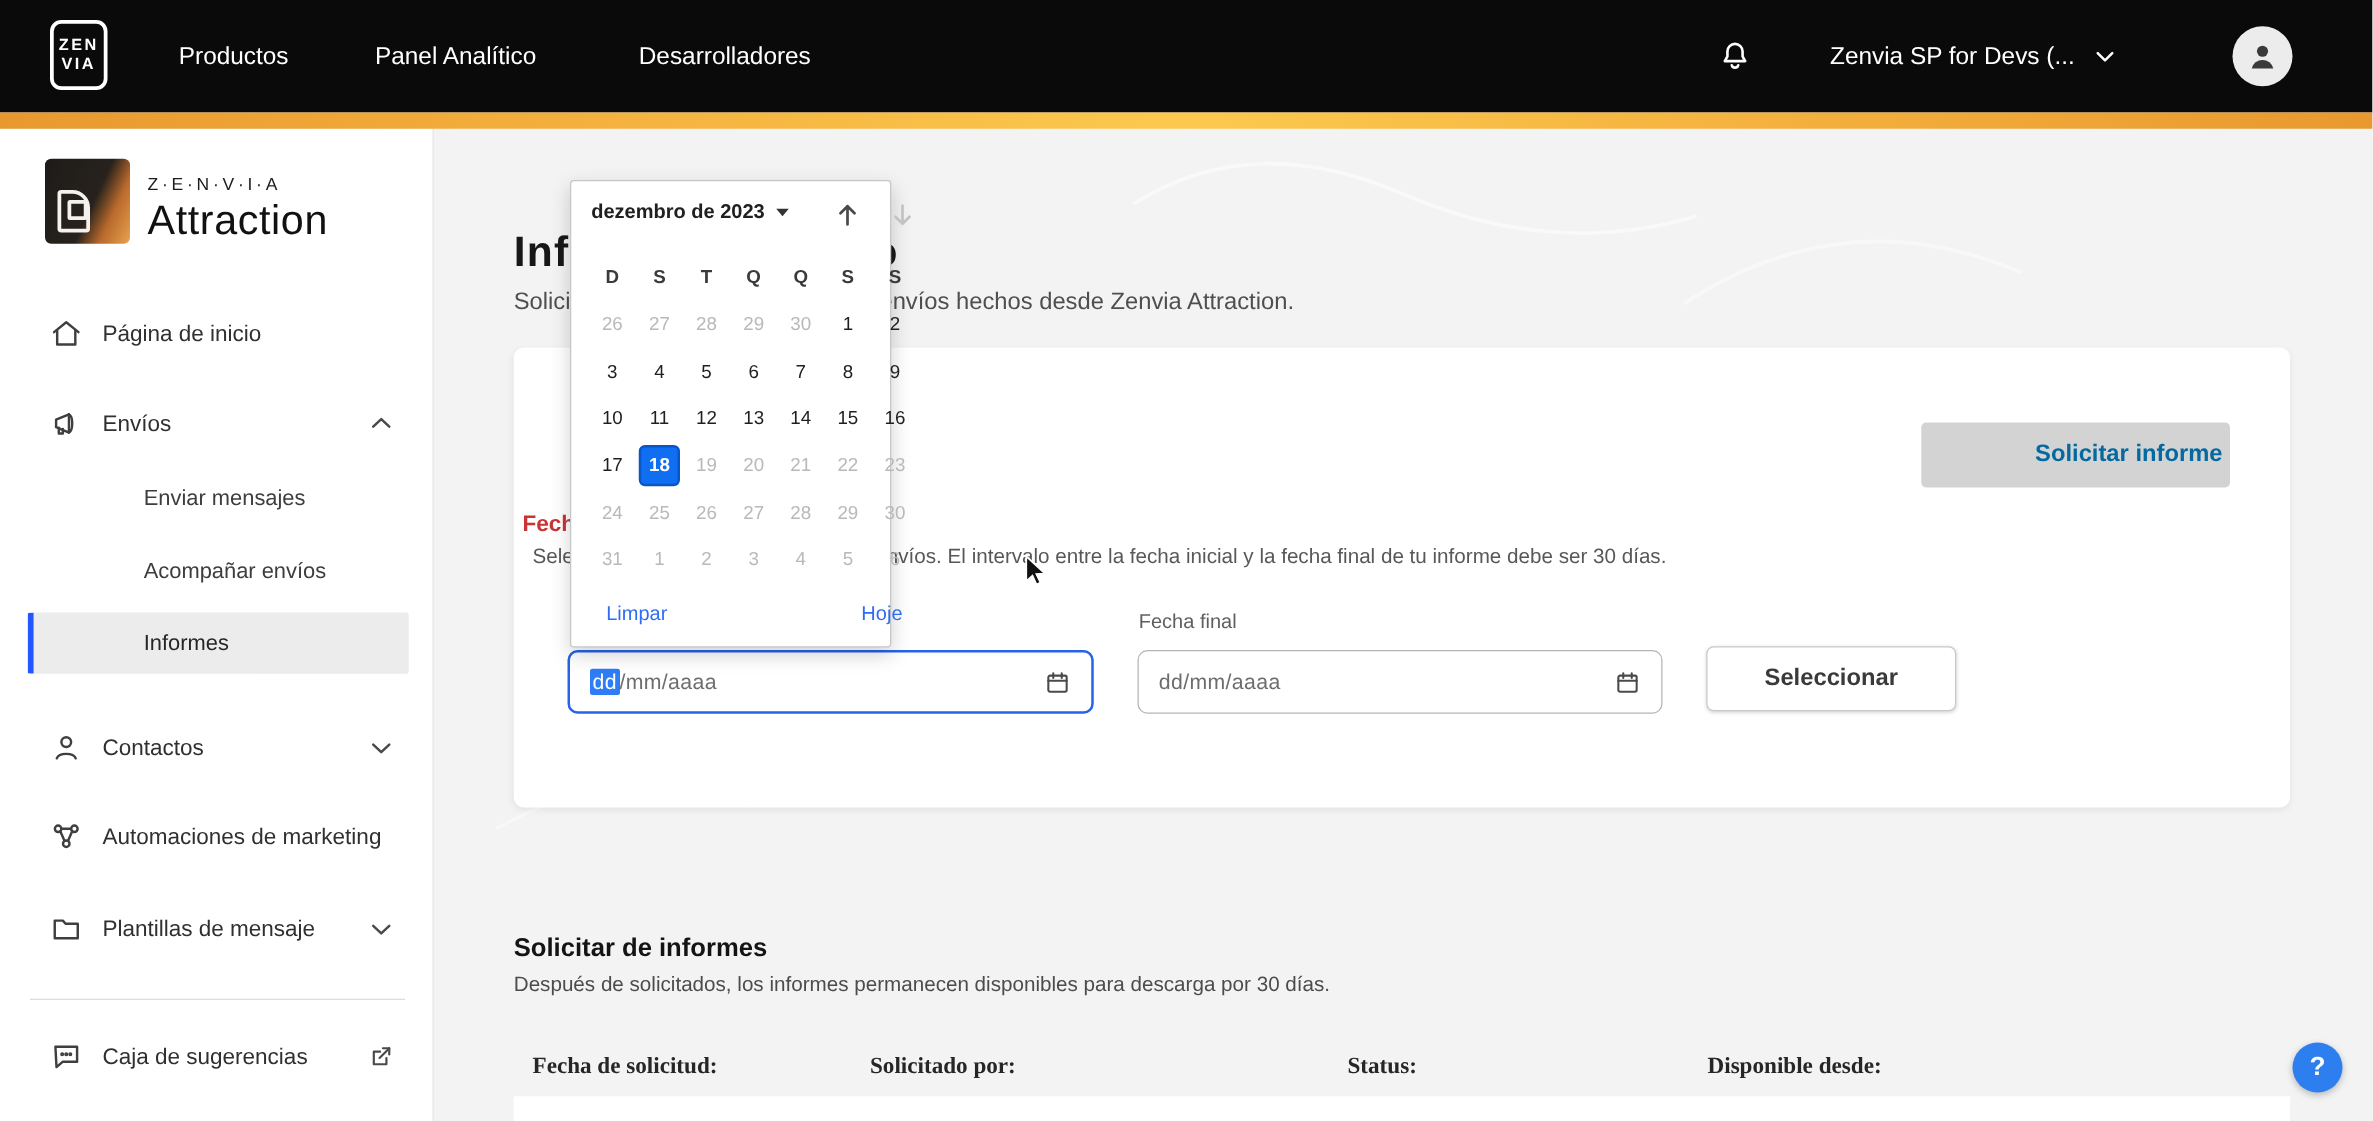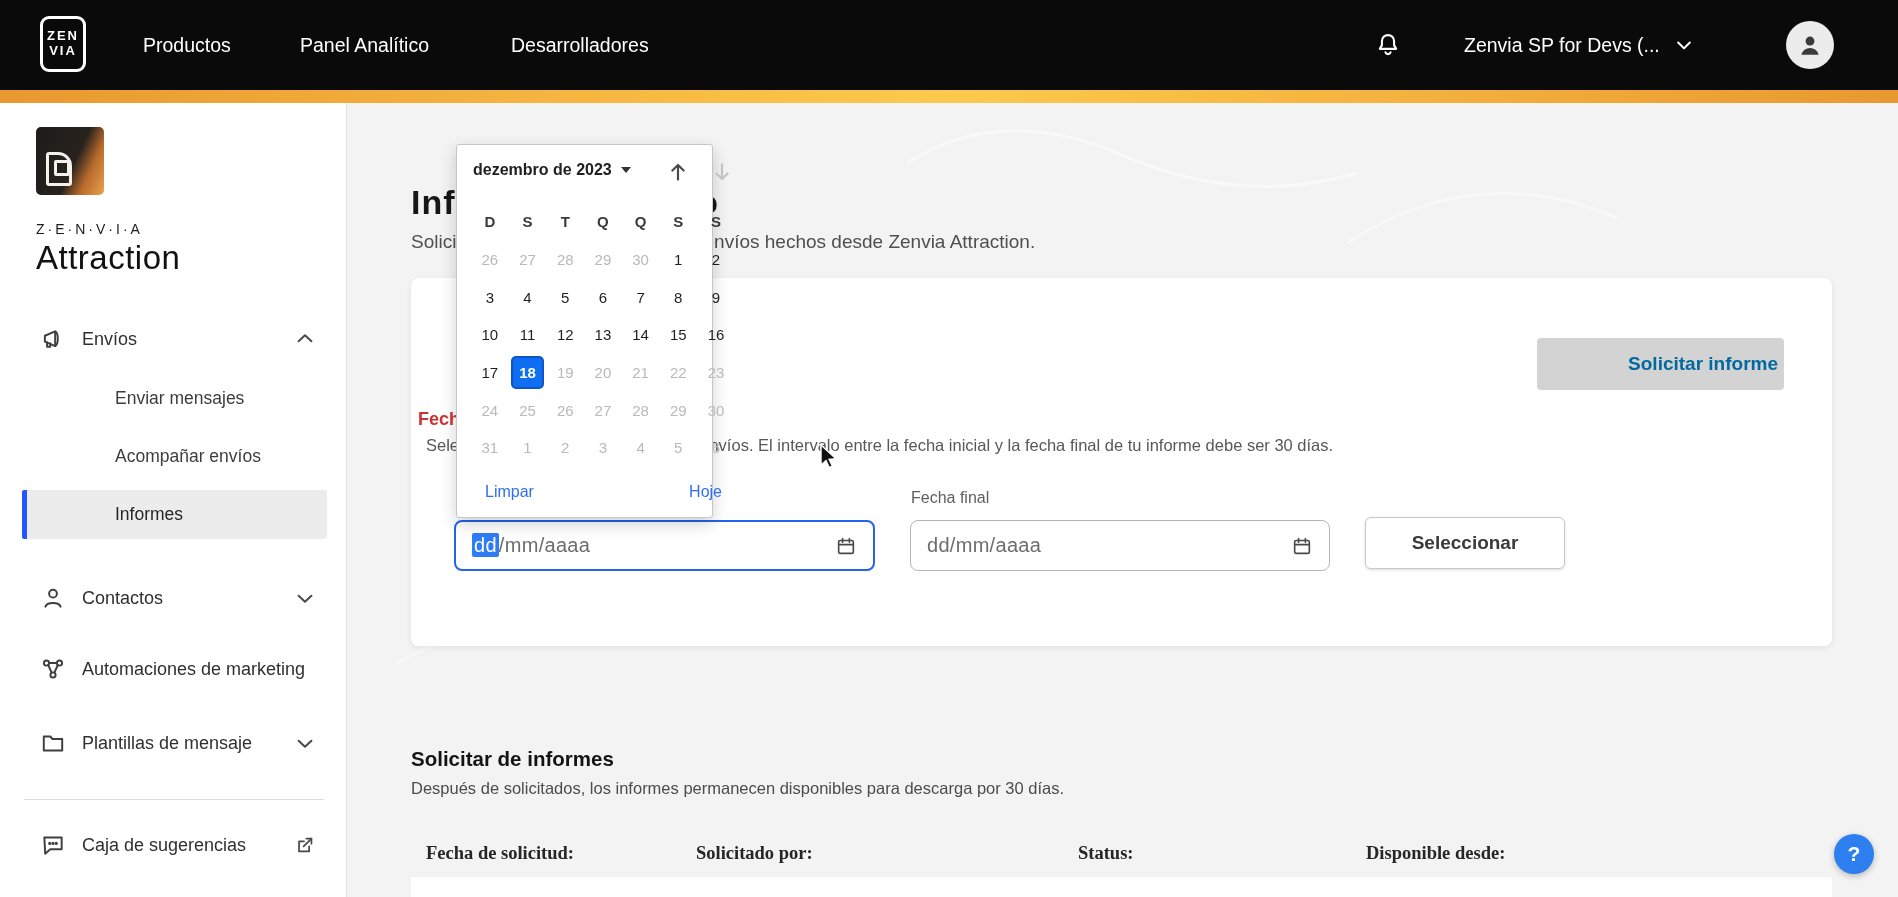--- a/index.html
+++ b/index.html
@@ -18,21 +18,21 @@
   .account svg{width:20px;height:20px;}
   .avatar{position:absolute;left:1786px;top:21px;width:48px;height:48px;border-radius:50%;background:#ececec;
     display:flex;align-items:center;justify-content:center;cursor:pointer;}
 
   
   .gradientbar{position:absolute;left:0;top:90px;width:1898px;height:13px;z-index:30;
     background:linear-gradient(90deg,#e8982f 0%,#f4b13d 25%,#fcc94e 50%,#f4b13d 75%,#e8982f 100%);}
 
   
   .sidebar{position:absolute;left:0;top:103px;width:347px;height:794px;background:#fff;border-right:1px solid #e4e4e4;z-index:20;}
-  .side-brand{position:absolute;left:36px;top:24px;display:flex;gap:14px;flex-direction:column;}
+  .side-brand{position:absolute;left:36px;top:24px;display:flex;gap:14px;}
   .side-brand-img{width:68px;height:68px;border-radius:5px;position:relative;overflow:hidden;
     background:linear-gradient(115deg,#1d1b19 0%,#27221d 55%,#b96a2c 75%,#e8a34f 100%);}
   .side-brand-img .glyph{position:absolute;left:10px;bottom:9px;width:26px;height:34px;border:3px solid #f5f2ee;border-radius:3px;border-top-right-radius:14px;}
   .side-brand-img .glyph:after{content:"";position:absolute;left:5px;top:5px;width:10px;height:10px;border:3px solid #f5f2ee;border-radius:2px;}
   .wordmark{font-size:14px;letter-spacing:3px;color:#1c1c1c;margin-top:12px;}
   .product{font-size:33px;color:#111;margin-top:2px;letter-spacing:0.5px;}
   .side-row{position:absolute;left:0;width:347px;height:48px;display:flex;align-items:center;cursor:pointer;color:#333;}
   .side-row .ic{width:26px;height:26px;margin-left:40px;color:#3f3f3f;flex:0 0 auto;}
   .side-row .lbl{margin-left:16px;font-size:18px;color:#303030;}
   .side-row .chev{position:absolute;left:294px;width:22px;height:22px;color:#4a4a4a;}
@@ -55,21 +55,21 @@
   .btn-request{position:absolute;left:1537px;top:338px;width:247px;height:52px;background:#d3d3d3;border:none;border-radius:4px;
     font-family:inherit;font-size:19px;font-weight:bold;color:#0369a1;z-index:3;cursor:pointer;text-align:right;}
   .section-label{position:absolute;left:418px;top:409px;font-size:18px;font-weight:bold;color:#cc3333;z-index:3;}
   .info-line{position:absolute;left:426px;top:436px;width:1390px;font-size:16.5px;color:#585858;z-index:3;margin:0;}
   .ff-label{position:absolute;left:911px;top:489px;font-size:16px;color:#5f5f5f;z-index:3;}
 
   .date-input{position:absolute;top:520px;height:51px;background:#fff;border-radius:8px;display:flex;align-items:center;
     justify-content:space-between;padding:0 16px;z-index:3;cursor:text;}
   .date-input.start{left:454px;width:421px;border:2px solid #2563eb;}
   .date-input.end{left:910px;width:420px;border:1px solid #b5b5b5;}
-  .dval{font-size:20px;color:#6d6d6d;letter-spacing:0.3px;}
+  .dval{font-size:17px;color:#6d6d6d;letter-spacing:0.3px;}
   .seg-selected{background:#2e7cf6;color:#fff;padding:1px 2px;border-radius:2px;}
   .cal-icon{width:22px;height:22px;color:#4a4a4a;}
   .btn-select{position:absolute;left:1365px;top:517px;width:200px;height:52px;background:#fff;border:1px solid #c9c9c9;border-radius:6px;
     box-shadow:0 1px 3px rgba(0,0,0,0.15);font-family:inherit;font-size:19px;font-weight:bold;color:#3a3a3a;z-index:3;cursor:pointer;}
 
   
   .hist-title{position:absolute;left:411px;top:747px;font-size:20.5px;font-weight:bold;color:#141414;z-index:2;}
   .hist-sub{position:absolute;left:411px;top:779px;font-size:16.5px;color:#4c4c4c;z-index:2;}
   .hist-row{position:absolute;left:0;top:843px;width:1898px;height:26px;z-index:2;}
   .hist-col{position:absolute;font-size:18.5px;font-weight:bold;color:#262626;font-family:Liberation Serif, serif;}
@@ -145,20 +145,29 @@
     <div class="side-brand">
       <div class="side-brand-img">
           <div class="glyph"></div>
         </div>
       <div class="side-brand-text">
         <div class="wordmark">Z·E·N·V·I·A</div>
         <div class="product">Attraction</div>
       </div>
     </div>
 
+    <div class="side-row" style="top:140px">
+      <span class="ic">
+        <svg viewBox="0 0 24 24" fill="none" stroke="currentColor" stroke-width="1.8" stroke-linecap="round" stroke-linejoin="round">
+          <path d="M3 10.8 12 3.5l9 7.3"></path>
+            <path d="M5.3 9.4V20h13.4V9.4"></path>
+        </svg>
+      </span>
+      <span class="lbl">Página de inicio</span>
+    </div>
 
     <div class="side-row" style="top:212px">
       <span class="ic">
         <svg viewBox="0 0 24 24" fill="none" stroke="currentColor" stroke-width="1.8" stroke-linecap="round" stroke-linejoin="round">
           <path d="M14 5 4.5 9v5.5L14 18.5z"></path>
             <path d="M14 5c3.2 1.6 3.2 12 0 13.5"></path>
             <path d="M6.5 15v4.2h3V15.8"></path>
         </svg>
       </span>
       <span class="lbl">Envíos</span>

